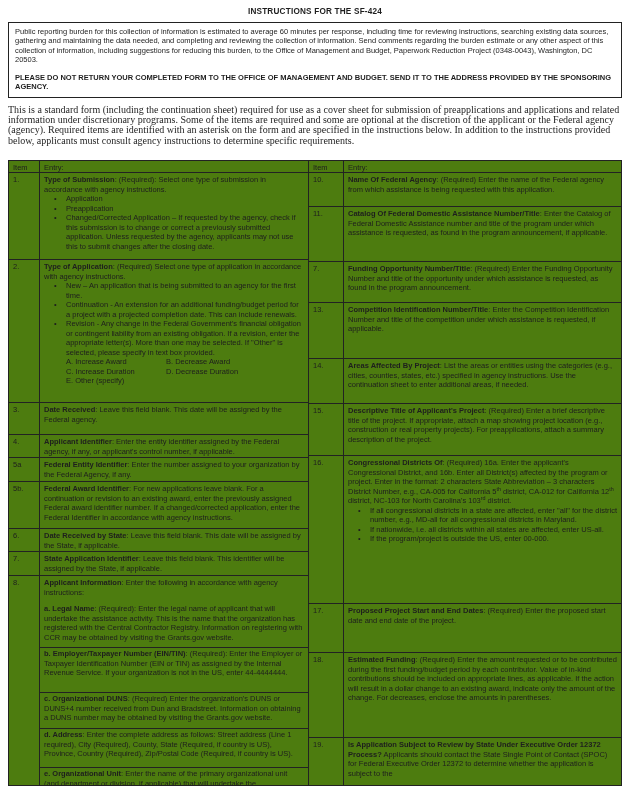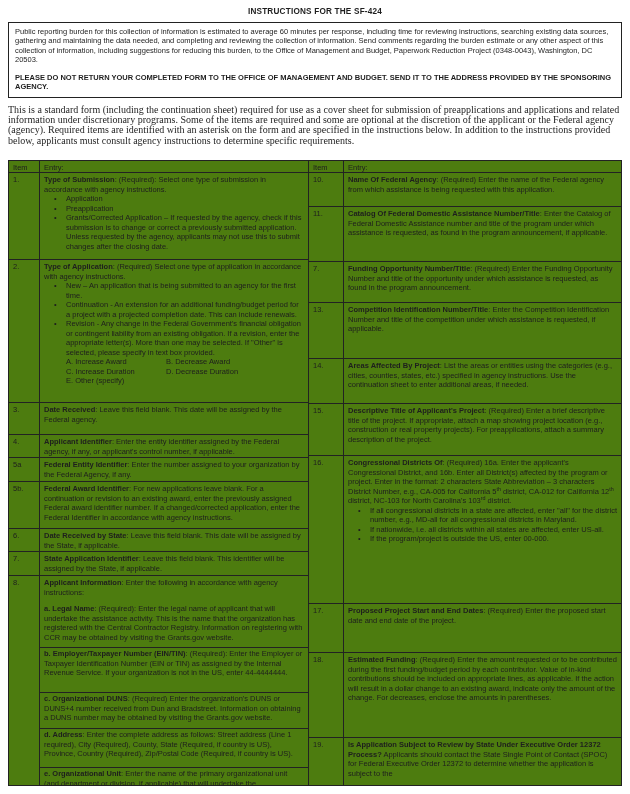--- a/index.html
+++ b/index.html
@@ -70,21 +70,21 @@
       <div class="num">1.</div>
       <div class="entry">
         <p><b>Type of Submission</b><span>: (Required): Select one type of submission in accordance with agency instructions.</span></p>
         <div class="bullet">
             <span>Application</span>
           </div>
         <div class="bullet">
             <span>Preapplication</span>
           </div>
         <div class="bullet">
-            <span>Grants/Corrected Application – If requested by the agency, check if this submission is to change or correct a previously submitted application. Unless requested by the agency, applicants may not use this to submit changes after the closing date.</span>
+            <span>Changed/Corrected Application – If requested by the agency, check if this submission is to change or correct a previously submitted application. Unless requested by the agency, applicants may not use this to submit changes after the closing date.</span>
           </div>
       </div>
     </div>
 
     <div class="row" style="min-height:143px">
       <div class="num">2.</div>
       <div class="entry">
         <p><b>Type of Application</b><span>: (Required) Select one type of application in accordance with agency instructions.</span></p>
         <div class="bullet">
             <span>New – An application that is being submitted to an agency for the first time.</span>

